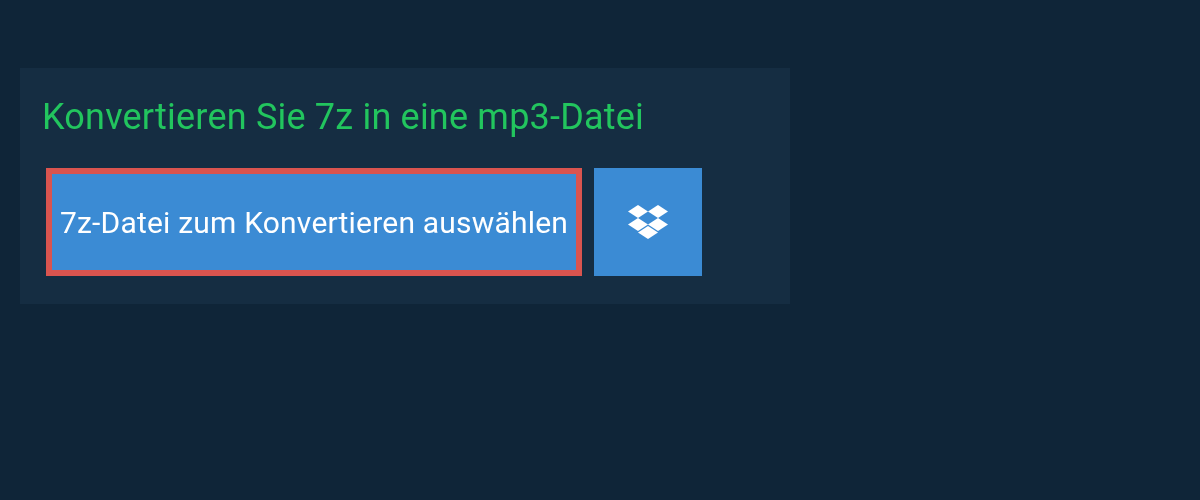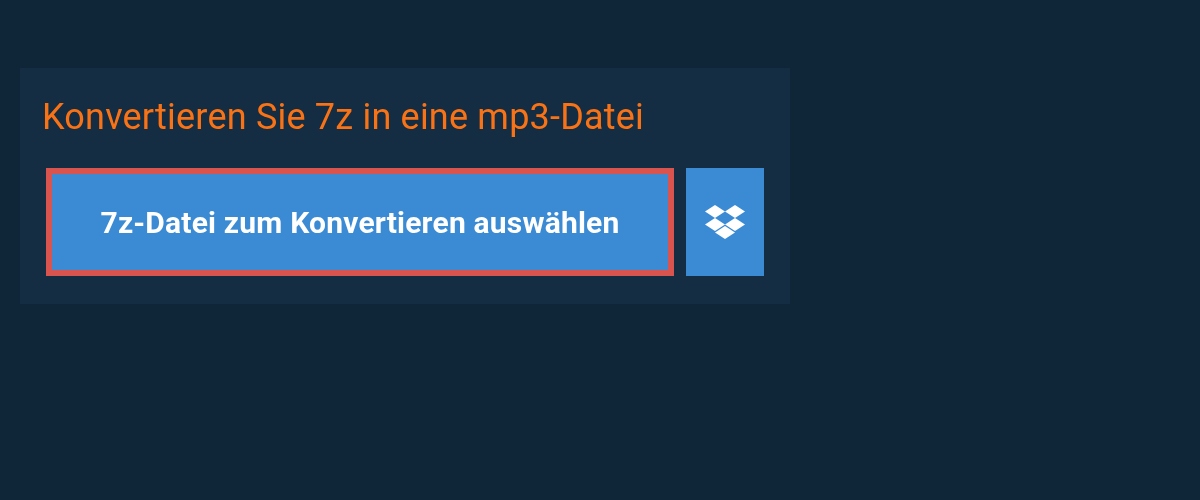--- a/index.html
+++ b/index.html
@@ -14,39 +14,39 @@
       background: #152d42;
       width: 770px;
       margin-left: 20px;
       margin-top: 68px;
       padding-bottom: 28px;
     }
     .title-bar {
       padding: 28px 22px 30px 22px;
     }
     .title {
-      color: #f97316;
+      color: #22c55e;
       font-size: 36px;
       font-weight: 400;
       letter-spacing: 0.2px;
     }
     .button-row {
       display: flex;
       gap: 12px;
       padding: 0 26px;
       align-items: stretch;
     }
     .select-button {
       flex: 0 0 auto;
-      width: 628px;
+      width: 536px;
       background: #3b8bd4;
       border: 6px solid #d9544f;
       color: #ffffff;
       font-size: 30px;
-      font-weight: 700;
+      font-weight: 400;
       display: flex;
       align-items: center;
       justify-content: center;
       height: 108px;
       cursor: pointer;
       letter-spacing: 0.2px;
     }
     .dropbox-button {
       width: 108px;
       height: 108px;

